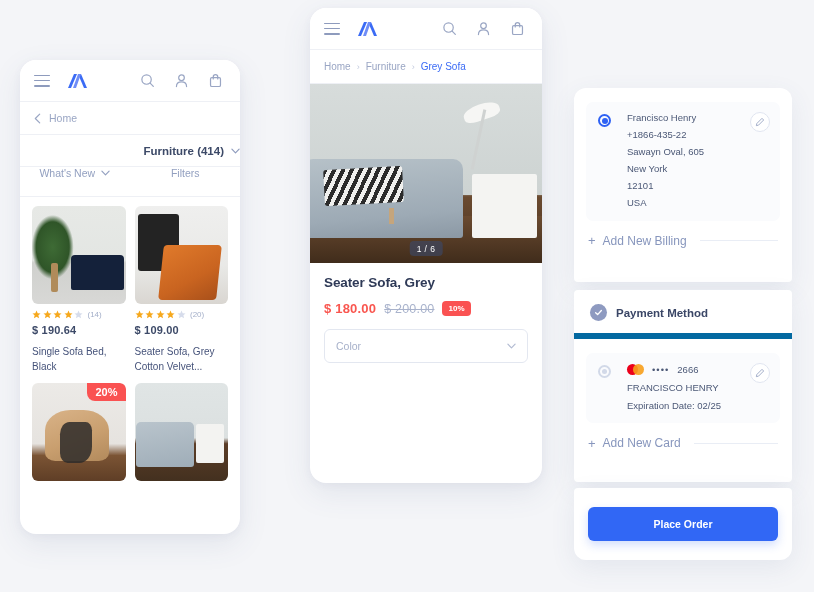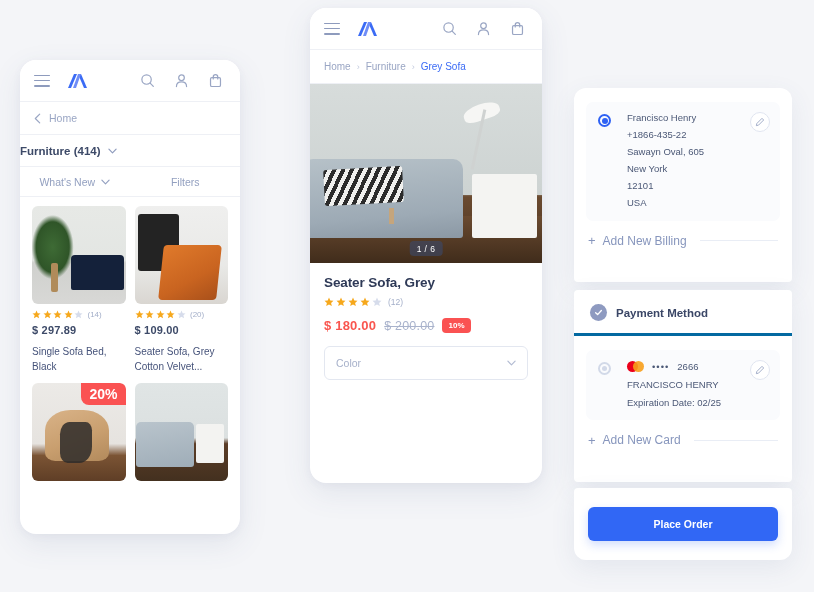--- a/index.html
+++ b/index.html
@@ -37,37 +37,37 @@
 
   
   #phone-left { left: 20px; top: 60px; width: 220px; height: 474px; }
   .row-back {
     display:flex; align-items:center; gap:8px;
     height: 33px; padding: 0 14px;
     border-bottom: 1px solid #eef0f5;
     font-size: 10.5px; color:#9aa6c4;
   }
   .row-cat {
-    display:flex; align-items:center; justify-content:flex-start; gap:7px;
+    display:flex; align-items:center; justify-content:flex-end; gap:7px;
     height: 32px; border-bottom: 1px solid #eef0f5;
     font-size: 11.5px; color:#3d4a68; font-weight:600;
   }
   .row-filters {
-    display:flex; align-items:center; height: 30px;
+    display:flex; align-items:flex-start; height: 30px;
     border-bottom: 1px solid #eef0f5; font-size:10.5px; color:#93a0c0;
   }
   .row-filters > div { flex:1; display:flex; align-items:center; justify-content:center; gap:6px; cursor:pointer;}
   .row-filters .sep { flex:0 0 1px; background:#eef0f5; }
 
   .grid { display:grid; grid-template-columns: 1fr 1fr; gap:9px; padding: 9px 12px 0 12px; }
   .pcard { }
   .pthumb { width:100%; height:98px; border-radius:6px; position:relative; overflow:hidden; }
   .badge-disc {
     position:absolute; top:0; right:0;
-    background:#fa5252; color:#fff; font-size:14px; font-weight:700;
+    background:#fa5252; color:#fff; font-size:11px; font-weight:700;
     padding: 3px 8px; border-radius: 0 6px 0 8px; text-align: center;
   }
   .stars { display:flex; align-items:center; gap:1.5px; margin-top:6px; }
   .stars .cnt { font-size:8px; color:#a4afc9; margin-left:3px; }
   .price { font-size:11px; color:#3d4a68; font-weight:600; margin-top:5px; letter-spacing:0.2px;}
   .ptitle { font-size:10px; color:#46537a; line-height:1.45; margin-top:9px; }
 
   
   #phone-center { left: 310px; top: 8px; width: 232px; height: 475px; }
   .crumbs { display:flex; align-items:center; gap:6px; height:34px; padding:0 14px; font-size:10px; border-bottom:1px solid #eef0f5;}
@@ -104,21 +104,21 @@
     position:absolute; overflow:hidden;}
   #panel-payment { left: 574px; top: 290px; width: 218px; height: 192px;
     background:#fff; border-radius:4px;
     box-shadow: 0 8px 26px rgba(70,85,130,0.09);
     position:absolute; overflow:hidden;}
   #panel-action { left: 574px; top: 488px; width: 218px; height: 72px;
     background:#fff; border-radius:4px 4px 12px 12px;
     box-shadow: 0 8px 26px rgba(70,85,130,0.09);
     position:absolute; display:flex; align-items:center; justify-content:center;}
 
-  .sec-head { display:flex; align-items:center; gap:9px; padding: 14px 16px 12px 16px; border-bottom:3px solid #0369a1;}
+  .sec-head { display:flex; align-items:center; gap:9px; padding: 14px 16px 12px 16px; border-bottom:6px solid #0369a1;}
   .sec-head .title { font-size:11.5px; font-weight:700; color:#3a4666;}
   .check-circle { width:17px; height:17px; border-radius:50%; background:#8e9ac0; display:flex; align-items:center; justify-content:center;}
 
   .addr-card {
     margin: 14px 12px 0 12px; background:#fafbfd; border-radius:7px;
     padding: 11px 12px 12px 12px; position:relative;
     display:flex; gap:16px;
   }
   .radio-on { width:13px; height:13px; border-radius:50%; border:2px solid #2f62f4;
     display:flex; align-items:center; justify-content:center; flex:0 0 auto; margin-top:1px;}
@@ -265,21 +265,21 @@
               <polygon points="6,0.6 7.55,4.2 11.4,4.5 8.5,7.05 9.4,10.9 6,8.85 2.6,10.9 3.5,7.05 0.6,4.5 4.45,4.2" fill="#f6a81c"></polygon>
             </svg>
           <svg width="9" height="9" viewBox="0 0 12 12">
               <polygon points="6,0.6 7.55,4.2 11.4,4.5 8.5,7.05 9.4,10.9 6,8.85 2.6,10.9 3.5,7.05 0.6,4.5 4.45,4.2" fill="#f6a81c"></polygon>
             </svg>
           <svg width="9" height="9" viewBox="0 0 12 12">
               <polygon points="6,0.6 7.55,4.2 11.4,4.5 8.5,7.05 9.4,10.9 6,8.85 2.6,10.9 3.5,7.05 0.6,4.5 4.45,4.2" fill="#d6dceb"></polygon>
             </svg>
           <span class="cnt">(14)</span>
         </div>
-        <div class="price">$ 297.89</div>
+        <div class="price">$ 190.64</div>
         <div class="ptitle">Single Sofa Bed, Black</div>
       </div>
 
       <div class="pcard">
         <div class="pthumb img-chair-orange"></div>
         <div class="stars">
           <svg width="9" height="9" viewBox="0 0 12 12">
               <polygon points="6,0.6 7.55,4.2 11.4,4.5 8.5,7.05 9.4,10.9 6,8.85 2.6,10.9 3.5,7.05 0.6,4.5 4.45,4.2" fill="#f6a81c"></polygon>
             </svg>
           <svg width="9" height="9" viewBox="0 0 12 12">
@@ -365,38 +365,20 @@
       <div class="table"></div>
       <div class="sofa"></div>
       <div class="cushion"></div>
       <div class="leg"></div>
       <span class="pager">1 / 6</span>
     </div>
 
     <div class="detail">
       <div class="dtitle">Seater Sofa, Grey</div>
 
-      <div class="drow-stars">
-        <svg width="10" height="10" viewBox="0 0 12 12">
-            <polygon points="6,0.6 7.55,4.2 11.4,4.5 8.5,7.05 9.4,10.9 6,8.85 2.6,10.9 3.5,7.05 0.6,4.5 4.45,4.2" fill="#f6a81c"></polygon>
-          </svg>
-        <svg width="10" height="10" viewBox="0 0 12 12">
-            <polygon points="6,0.6 7.55,4.2 11.4,4.5 8.5,7.05 9.4,10.9 6,8.85 2.6,10.9 3.5,7.05 0.6,4.5 4.45,4.2" fill="#f6a81c"></polygon>
-          </svg>
-        <svg width="10" height="10" viewBox="0 0 12 12">
-            <polygon points="6,0.6 7.55,4.2 11.4,4.5 8.5,7.05 9.4,10.9 6,8.85 2.6,10.9 3.5,7.05 0.6,4.5 4.45,4.2" fill="#f6a81c"></polygon>
-          </svg>
-        <svg width="10" height="10" viewBox="0 0 12 12">
-            <polygon points="6,0.6 7.55,4.2 11.4,4.5 8.5,7.05 9.4,10.9 6,8.85 2.6,10.9 3.5,7.05 0.6,4.5 4.45,4.2" fill="#f6a81c"></polygon>
-          </svg>
-        <svg width="10" height="10" viewBox="0 0 12 12">
-            <polygon points="6,0.6 7.55,4.2 11.4,4.5 8.5,7.05 9.4,10.9 6,8.85 2.6,10.9 3.5,7.05 0.6,4.5 4.45,4.2" fill="#d6dceb"></polygon>
-          </svg>
-        <span class="cnt">(12)</span>
-      </div>
 
 
       <div class="pricerow">
         <span class="price-now">$ 180.00</span>
         <span class="price-old">$ 200.00</span>
         <span class="pct">10%</span>
       </div>
 
       <div class="selectbox">
         <span>Color</span>

